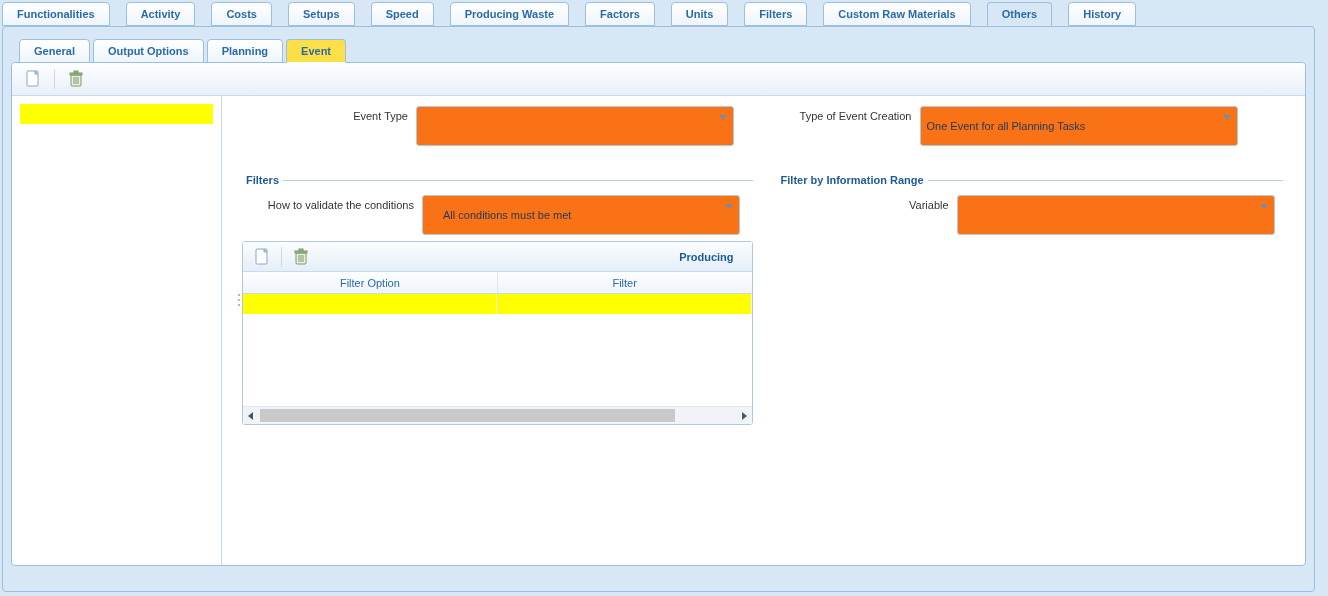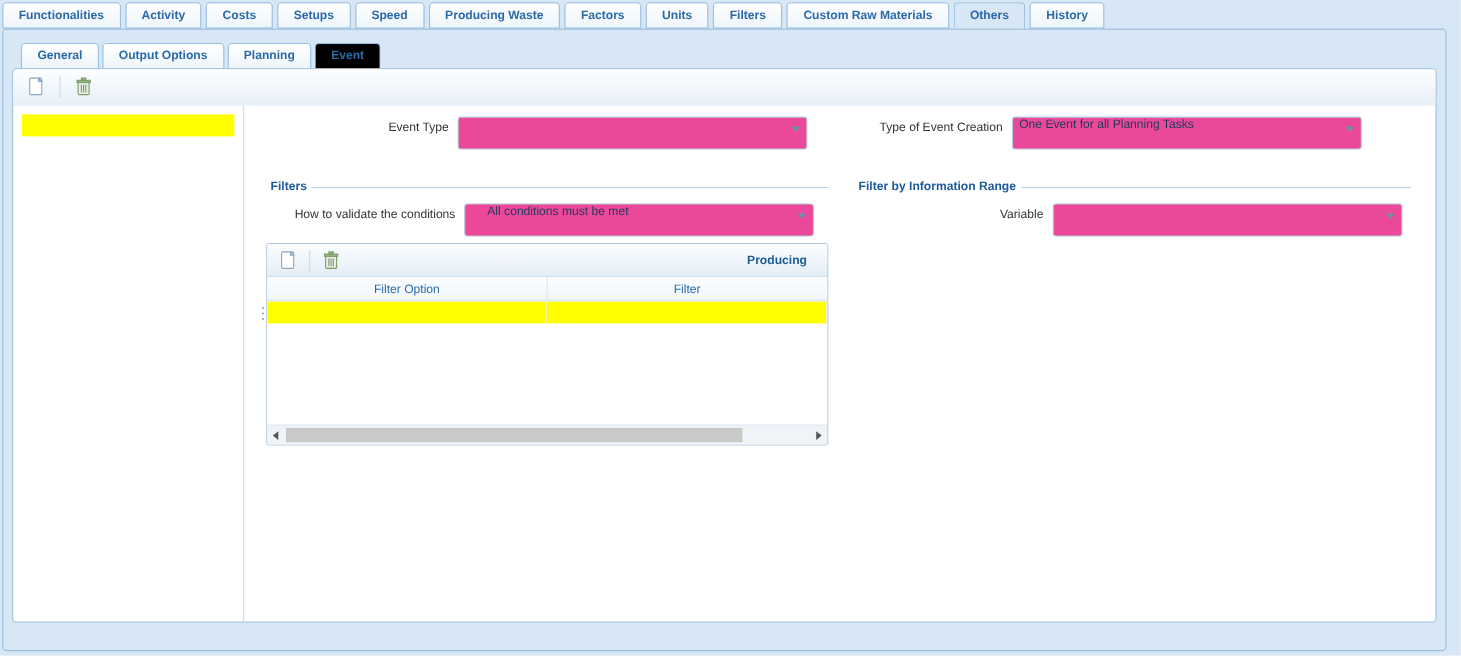--- a/index.html
+++ b/index.html
@@ -10,21 +10,21 @@
     color: #1e395b;
     background: #d8e7f5;
     width: 1328px;
     height: 596px;
     overflow: hidden;
   }
 
   
   .top-tabs {
     display: flex;
-    gap: 4px;
+    gap: 16px;
     padding: 2px 10px 0 2px;
   }
   .top-tab {
     background: linear-gradient(#fff, #eef5fb);
     border: 1px solid #9cbfe0;
     border-radius: 4px 4px 0 0;
     padding: 5px 14px;
     color: #2a6aa9;
     font-weight: bold;
     cursor: pointer;
@@ -56,21 +56,21 @@
   .sub-tab {
     background: linear-gradient(#fff, #eef5fb);
     border: 1px solid #9cbfe0;
     border-radius: 4px 4px 0 0;
     padding: 5px 14px;
     color: #2a6aa9;
     font-weight: bold;
     cursor: pointer;
   }
   .sub-tab.active {
-    background: #000000;
+    background: #fde047;
     border-bottom: 1px solid #fff;
     position: relative;
     z-index: 3;
   }
 
   
   .card {
     background: #fff;
     border: 1px solid #9cbfe0;
     border-radius: 4px;
@@ -138,26 +138,27 @@
   }
   .fld label {
     width: 180px;
     text-align: right;
     padding-right: 8px;
     padding-top: 4px;
     color: #333;
   }
   .combo, .text-input {
     flex: 1;
-    height: 30px;
+    height: 40px;
     border: 1px solid #b5c8da;
     border-radius: 3px;
-    background: #ec4899;
+    background: #f97316;
     position: relative;
     display: flex;
+    align-items: center;
     padding: 0 6px;
     cursor: pointer;
   }
   .combo .arrow {
     position: absolute;
     right: 4px;
     top: 4px;
   }
   .textarea {
     flex: 1;

